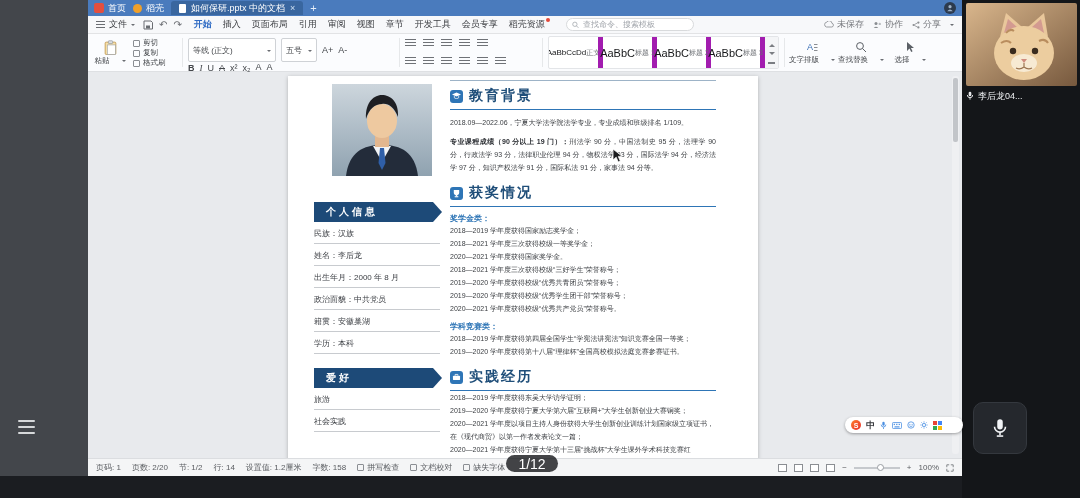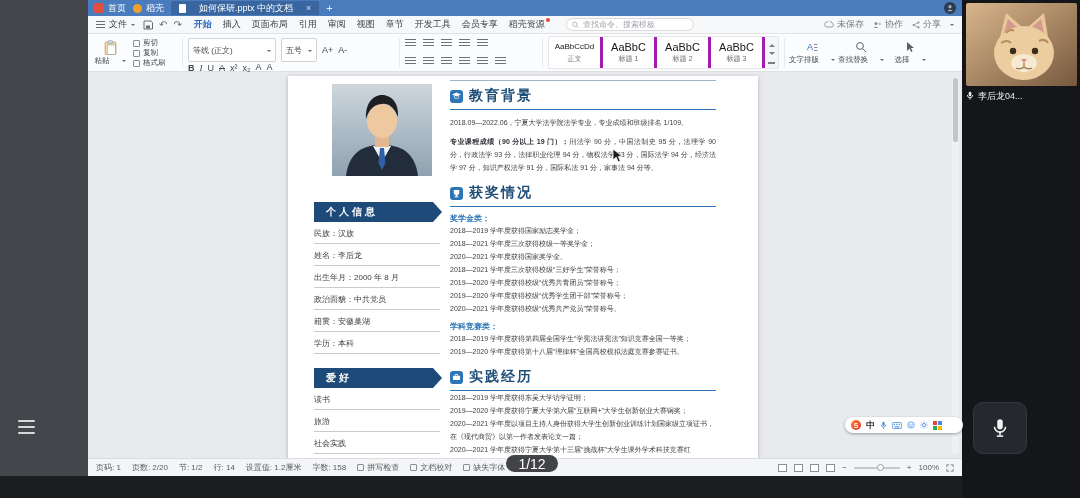--- a/index.html
+++ b/index.html
@@ -29,21 +29,21 @@
 
   #cursor{left:612px;top:148px;z-index:50}
 
   
   #wps{left:88px;top:0;width:874px;height:476px;background:#fff}
 
   #titlebar{height:16px;background:#4a7bbd;display:flex;align-items:center;padding:0 6px;gap:7px;color:#fff;font-size:9px}
   .home-logo{width:10px;height:10px;background:#e34f3f;border-radius:2px}
   .docer-dot{width:9px;height:9px;border-radius:50%;background:#f0a02a}
   .tabbtn{display:flex;align-items:center;gap:4px}
-  #doc-tab{height:14px;background:#39669f;display:flex;align-items:center;gap:13px;padding:0 8px;border-radius:3px 3px 0 0}
+  #doc-tab{height:14px;background:#39669f;display:flex;align-items:center;gap:5px;padding:0 8px;border-radius:3px 3px 0 0}
   .doc-ic{width:7px;height:9px;background:#fff;border-radius:1px}
   .tab-close{color:#cfe0f2}
   #new-tab{font-size:11px;color:#e8f0fa}
   #tb-avatar{margin-left:auto;width:12px;height:12px;border-radius:50%;background:#2c3a4e;display:flex;align-items:center;justify-content:center;overflow:hidden}
 
   #menubar{height:18px;background:#f7f8fa;border-bottom:1px solid #e2e3e5;display:flex;align-items:center;padding:0 8px;font-size:9px;gap:8px}
   .hamb{width:9px;height:7px;background:repeating-linear-gradient(to bottom,#6a6d72 0 1px,transparent 1px 3px)}
   .cdown{width:0;height:0;border:2.5px solid transparent;border-top-color:#6a6d72;margin-top:3px}
   .qat{display:flex;align-items:center;gap:6px;color:#6a6d72;font-size:10px}
   #menus{display:flex;gap:11px;margin-left:4px}
@@ -67,21 +67,21 @@
   .frow{display:flex;align-items:center;gap:5px}
   .selbox{height:13px;border:1px solid #cfd2d6;background:#fff;border-radius:2px;display:flex;align-items:center;justify-content:space-between;padding:11px 4px;font-size:8px}
   .fname{width:88px}.fsize{width:36px}
   .fmt{font-size:9px;line-height:11px}
   .fmt.b{font-weight:bold}.fmt.i{font-style:italic;font-family:"Liberation Serif",serif}.fmt.u{text-decoration:underline}.fmt.s{text-decoration:line-through}
   .fmt.fc{border-bottom:2px solid #d24b3e}.fmt.hl{border-bottom:2px solid #f3c23c}
   .parag{width:132;justify-content:space-between;padding:3px 0;width:132px}
   .prow{display:flex;gap:7px;align-items:center}
   .li{width:11px;height:9px;background:repeating-linear-gradient(to bottom,#6f7277 0 1px,transparent 1px 3px)}
   #styles-gallery{display:flex;border:1px solid #e3e5e8;border-radius:2px;overflow:hidden;background:#fff}
-  .scell{width:54px;display:flex;flex-direction:column;align-items:center;justify-content:center;border-right:3px solid #a21caf}
+  .scell{width:54px;display:flex;align-items:center;justify-content:center;border-right:5px solid #a21caf}
   .samp{font-size:11px;color:#17181a;line-height:12px;white-space:nowrap}
   .scell:first-child .samp{font-size:8px}
   .slabel{font-size:7px;color:#6a6d72;margin-top:1px;white-space:nowrap}
   .sgscroll{width:13px;display:flex;flex-direction:column;align-items:center;justify-content:space-evenly;background:#f4f5f7}
   .tri-up{width:0;height:0;border:3px solid transparent;border-bottom-color:#7a7d82}
   .tri-dn{width:0;height:0;border:3px solid transparent;border-top-color:#7a7d82}
   .sgbar{width:7px;height:2px;background:#7a7d82}
   .bigbtn{width:44px;display:flex;flex-direction:column;align-items:center;justify-content:center;gap:2px}
   .blabel{font-size:7.5px;display:flex;align-items:center;gap:12px;white-space:nowrap}
 
@@ -396,21 +396,20 @@
           <path d="M34 35 C33 17 43 11 50 11 C58 11 67 17 66 33 C62 23 56 19 50 20 C43 20 37 25 34 35 Z" fill="#1e1f23"></path>
         </svg>
         <div class="banner">个人信息</div>
         <div class="pfield">民族：汉族</div>
         <div class="pfield">姓名：李后龙</div>
         <div class="pfield">出生年月：2000 年 8 月</div>
         <div class="pfield">政治面貌：中共党员</div>
         <div class="pfield">籍贯：安徽巢湖</div>
         <div class="pfield">学历：本科</div>
         <div class="banner h2">爱好</div>
-        <div class="pfield">读书</div>
         <div class="pfield">旅游</div>
         <div class="pfield">社会实践</div>
       </div>
 
       <div class="abs" id="rightcol">
         <div class="topline"></div>
 
         <div class="sech">
           <span class="sicon">
             <svg width="9" height="8" viewBox="0 0 10 8">

